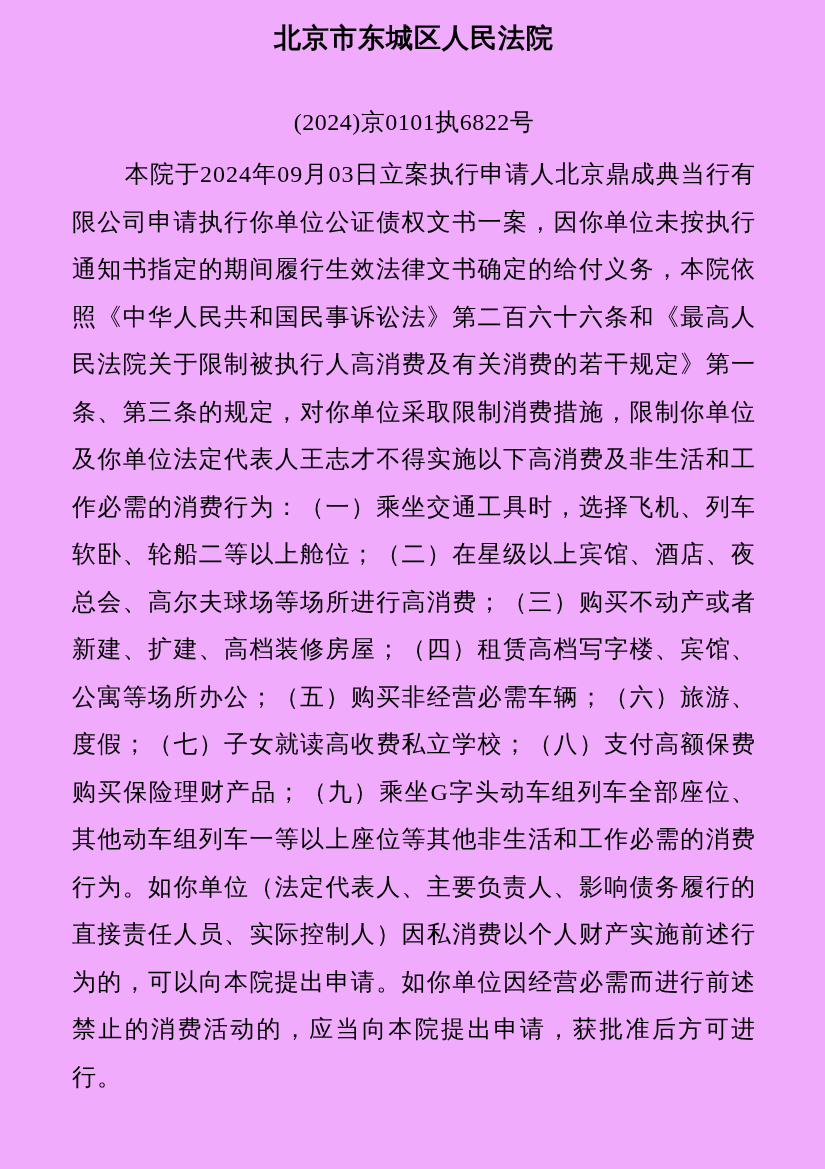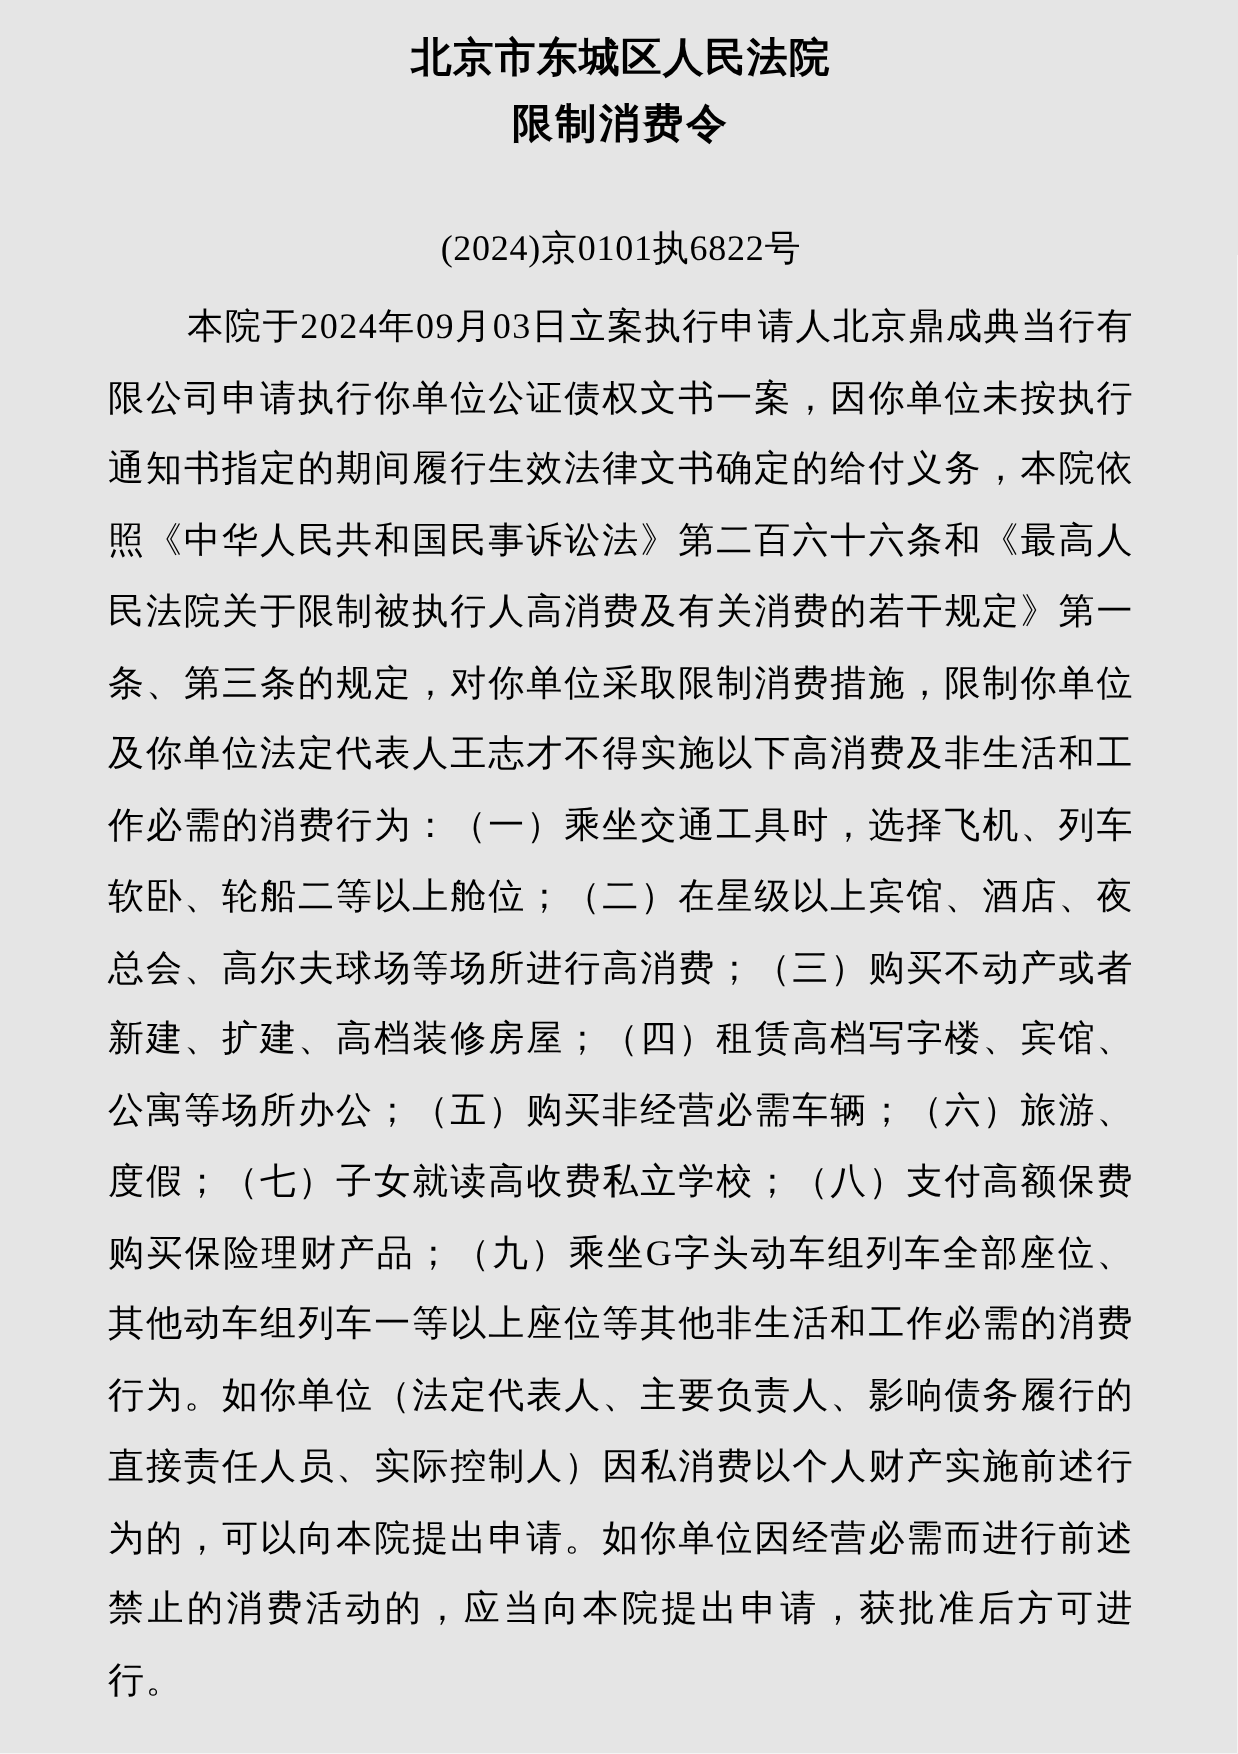--- a/index.html
+++ b/index.html
@@ -5,21 +5,21 @@
   html, body {
     margin: 0;
     padding: 0;
     background: #ffffff;
   }
   .page {
     position: relative;
     width: 825px;
     height: 1169px;
     margin: 0 auto;
-    background: #e5e5e5;
+    background: #f0abfc;
     box-sizing: border-box;
     padding: 16px 69px 0 72px;
     color: #000000;
     font-family: "Liberation Serif", "DejaVu Serif", serif;
     overflow: hidden;
   }
   .court-name {
     font-size: 27px;
     font-weight: bold;
     text-align: center;
@@ -54,16 +54,15 @@
     letter-spacing: 1px;
     text-align: justify;
     text-indent: 2.2em;
   }
 </style>
 </head>
 <body>
 
 <div class="page">
   <h1 class="court-name">北京市东城区人民法院</h1>
-  <h2 class="doc-title">限制消费令</h2>
   <div class="case-number">(2024)京0101执6822号</div>
   <p class="body-text">本院于2024年09月03日立案执行申请人北京鼎成典当行有限公司申请执行你单位公证债权文书一案，因你单位未按执行通知书指定的期间履行生效法律文书确定的给付义务，本院依照《中华人民共和国民事诉讼法》第二百六十六条和《最高人民法院关于限制被执行人高消费及有关消费的若干规定》第一条、第三条的规定，对你单位采取限制消费措施，限制你单位及你单位法定代表人王志才不得实施以下高消费及非生活和工作必需的消费行为：（一）乘坐交通工具时，选择飞机、列车软卧、轮船二等以上舱位；（二）在星级以上宾馆、酒店、夜总会、高尔夫球场等场所进行高消费；（三）购买不动产或者新建、扩建、高档装修房屋；（四）租赁高档写字楼、宾馆、公寓等场所办公；（五）购买非经营必需车辆；（六）旅游、度假；（七）子女就读高收费私立学校；（八）支付高额保费购买保险理财产品；（九）乘坐G字头动车组列车全部座位、其他动车组列车一等以上座位等其他非生活和工作必需的消费行为。如你单位（法定代表人、主要负责人、影响债务履行的直接责任人员、实际控制人）因私消费以个人财产实施前述行为的，可以向本院提出申请。如你单位因经营必需而进行前述禁止的消费活动的，应当向本院提出申请，获批准后方可进行。</p>
 </div>
 
 </body></html>

